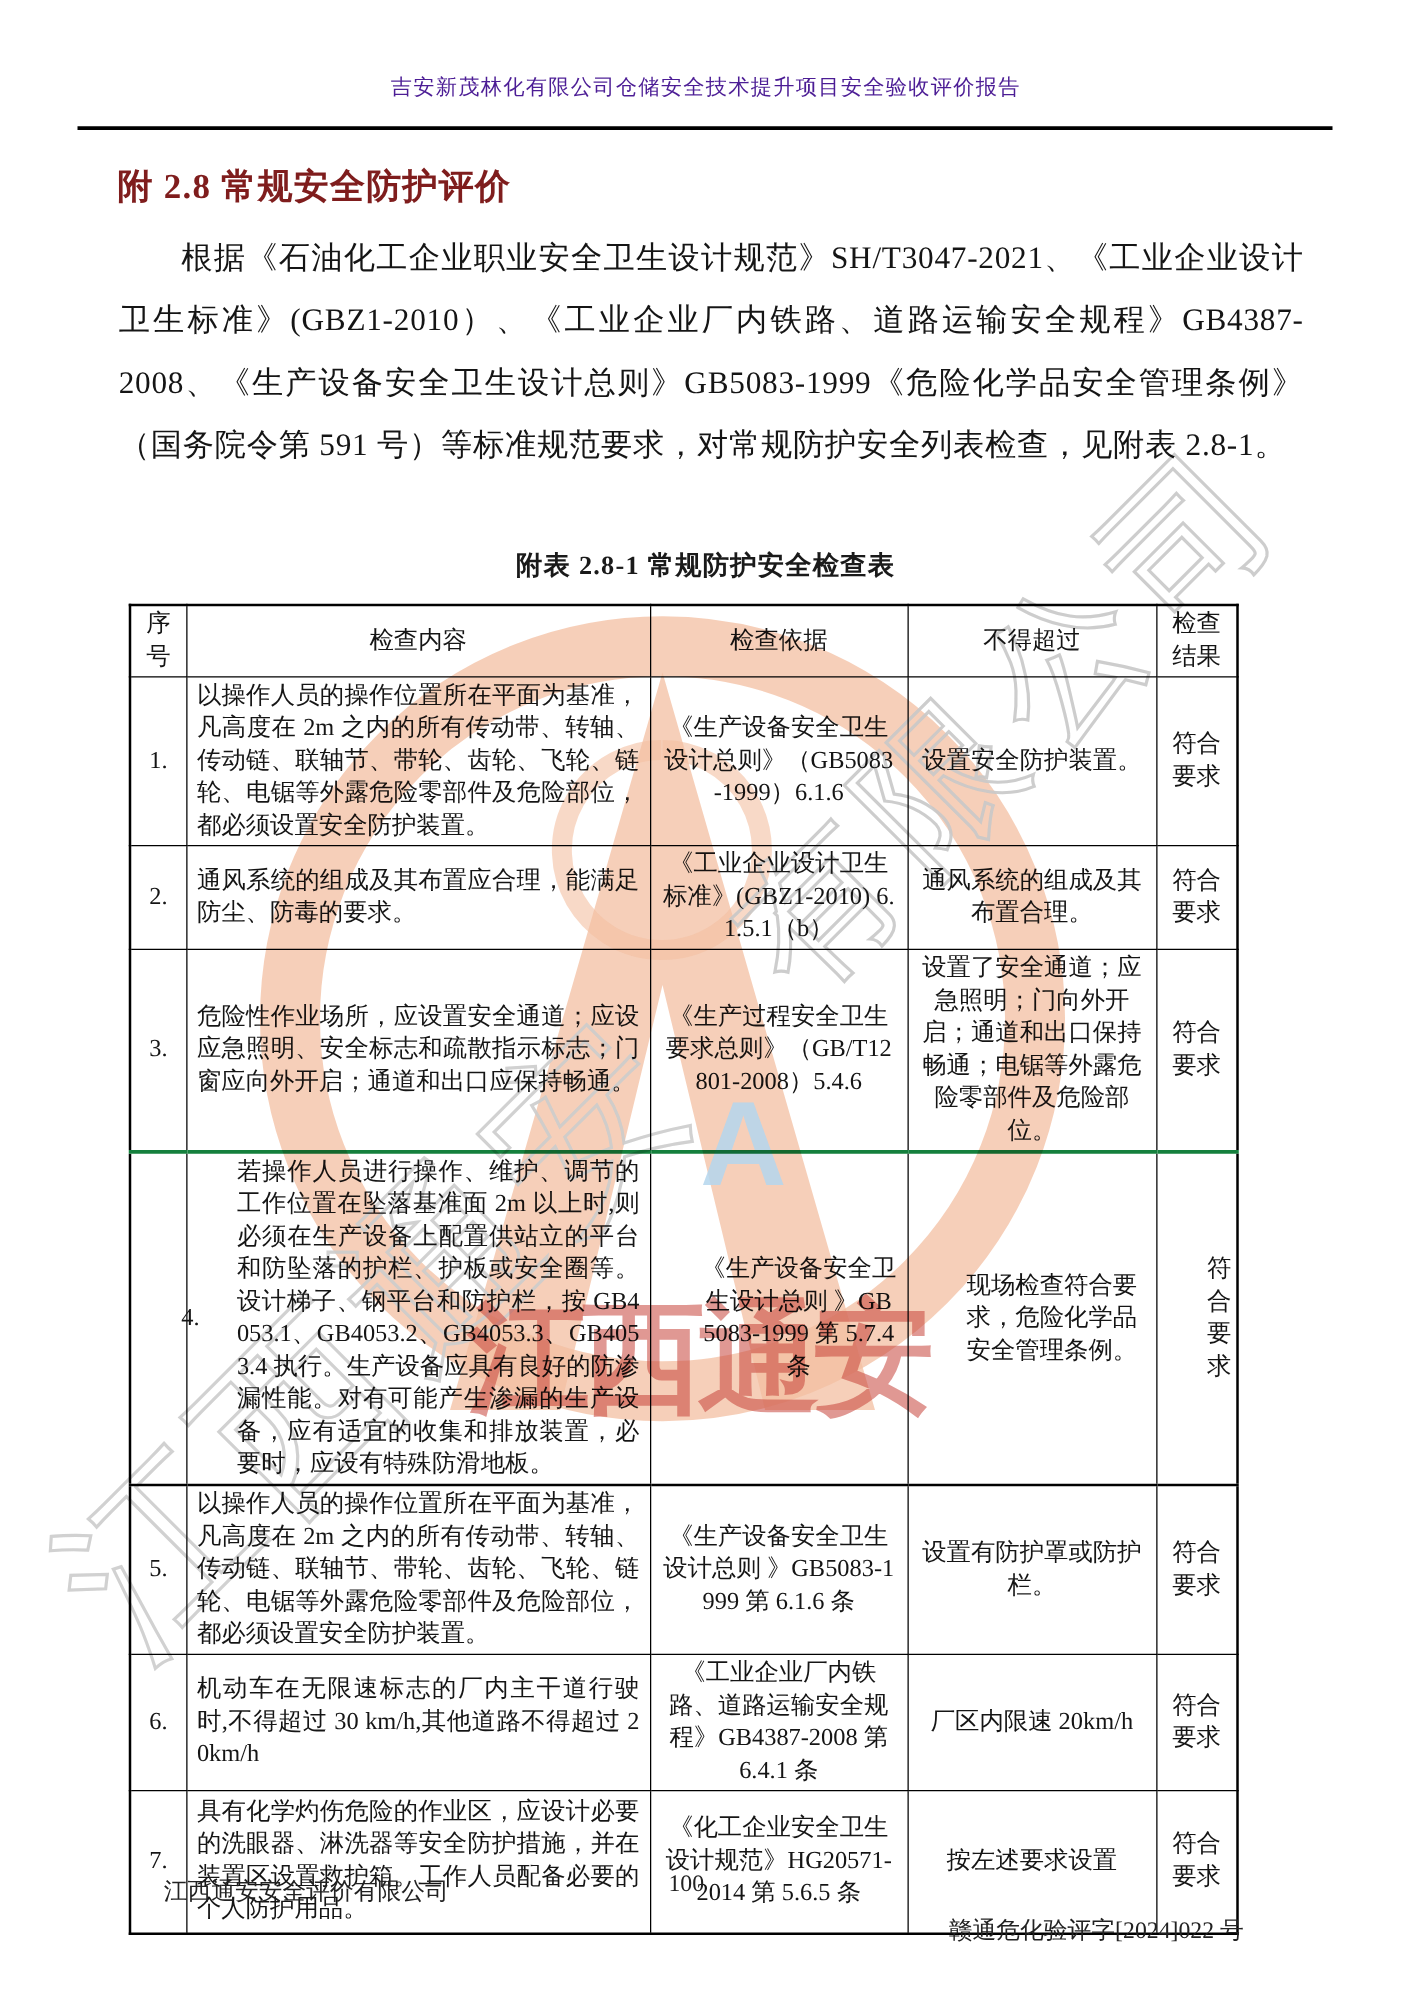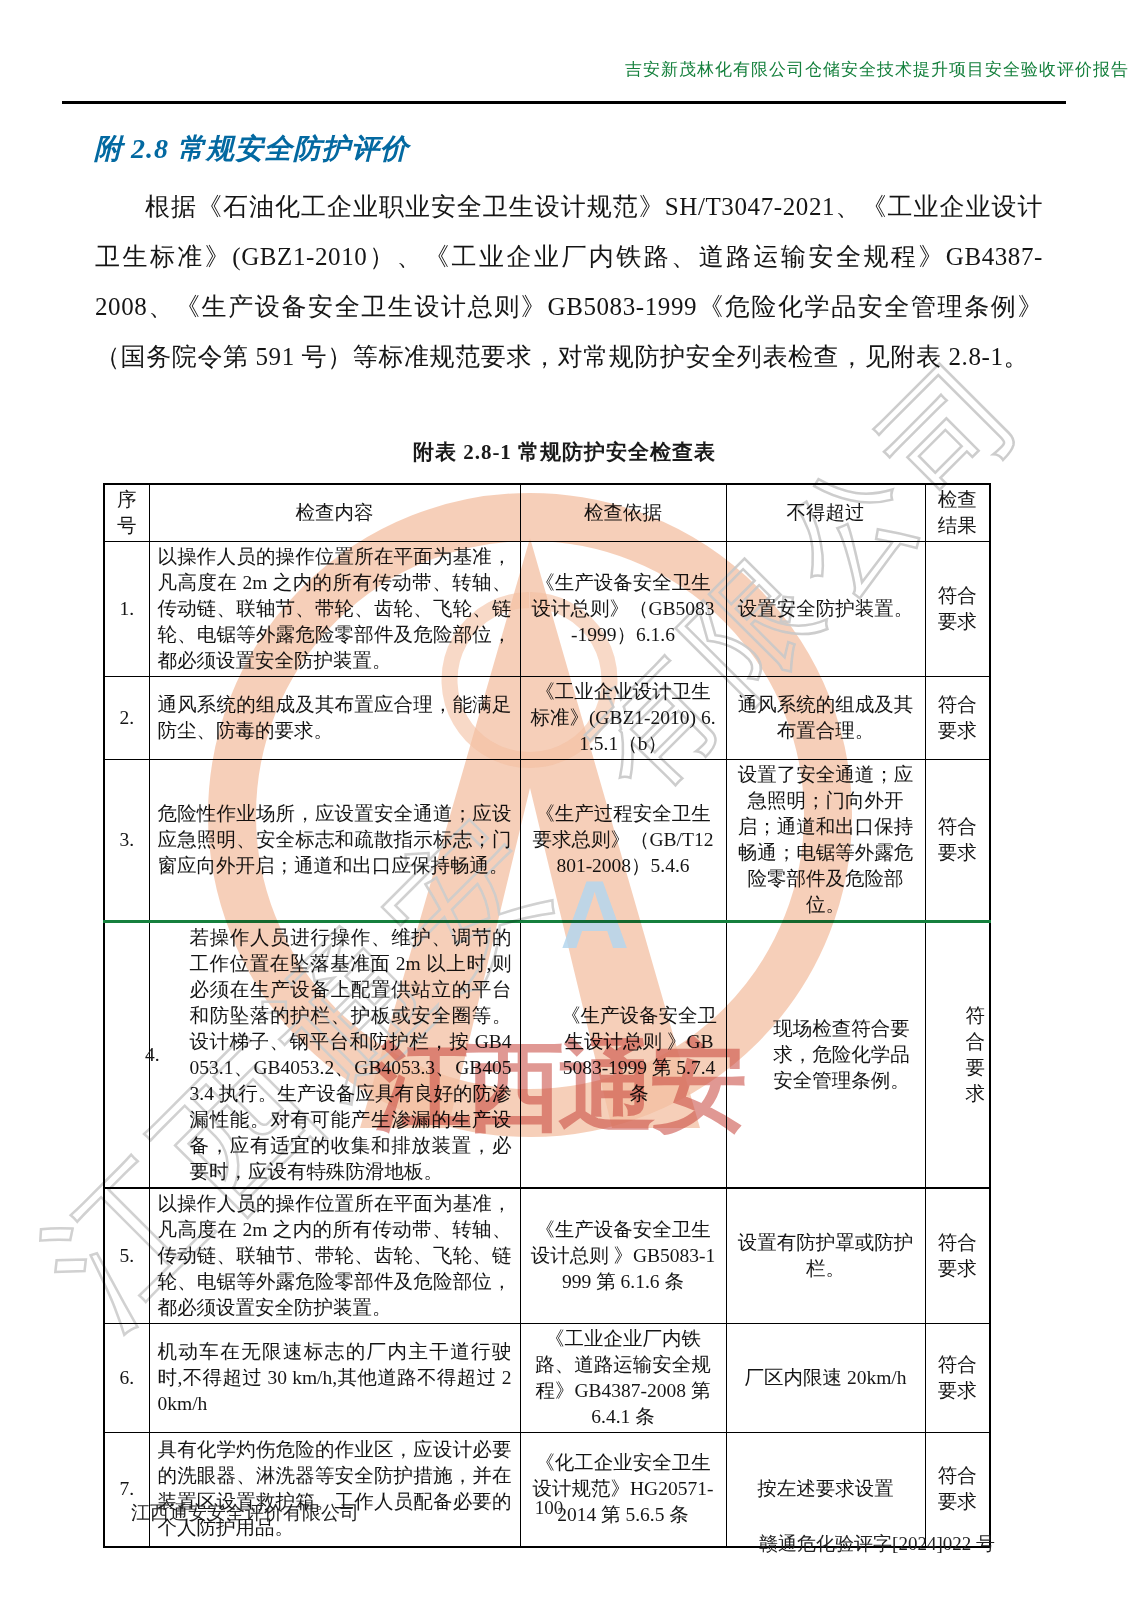--- a/index.html
+++ b/index.html
@@ -8,30 +8,30 @@
     width:1129px;height:1600px;
     margin:0 auto;
     background:#ffffff;
     font-family:"Liberation Serif","DejaVu Serif",serif;
     color:#1a1a1a;
     overflow:hidden;
   }
   
   .doc-header{
     position:absolute;top:58px;left:0;width:100%;
-    text-align:right;font-size:17px;letter-spacing:1px;color:#15803d;
+    text-align:center;font-size:17px;letter-spacing:1px;color:#4c1d95;
   }
   .header-rule{
     position:absolute;top:101px;left:62px;width:1004px;height:3px;
     background:#000;
   }
   
   .section-title{
     position:absolute;top:130px;left:94px;
-    font-size:28px;font-weight:bold;letter-spacing:1px;color:#0369a1;font-style:italic;
+    font-size:28px;font-weight:bold;letter-spacing:1px;color:#7f1d1d;
   }
   .body-paragraph{
     position:absolute;top:182px;left:95px;width:948px;
     font-size:25px;line-height:50px;text-align:justify;
     text-indent:2em;letter-spacing:0.6px;color:#151515;
   }
   .table-title{
     position:absolute;top:438px;left:0;width:100%;
     text-align:center;font-size:21px;font-weight:bold;letter-spacing:1px;
   }

